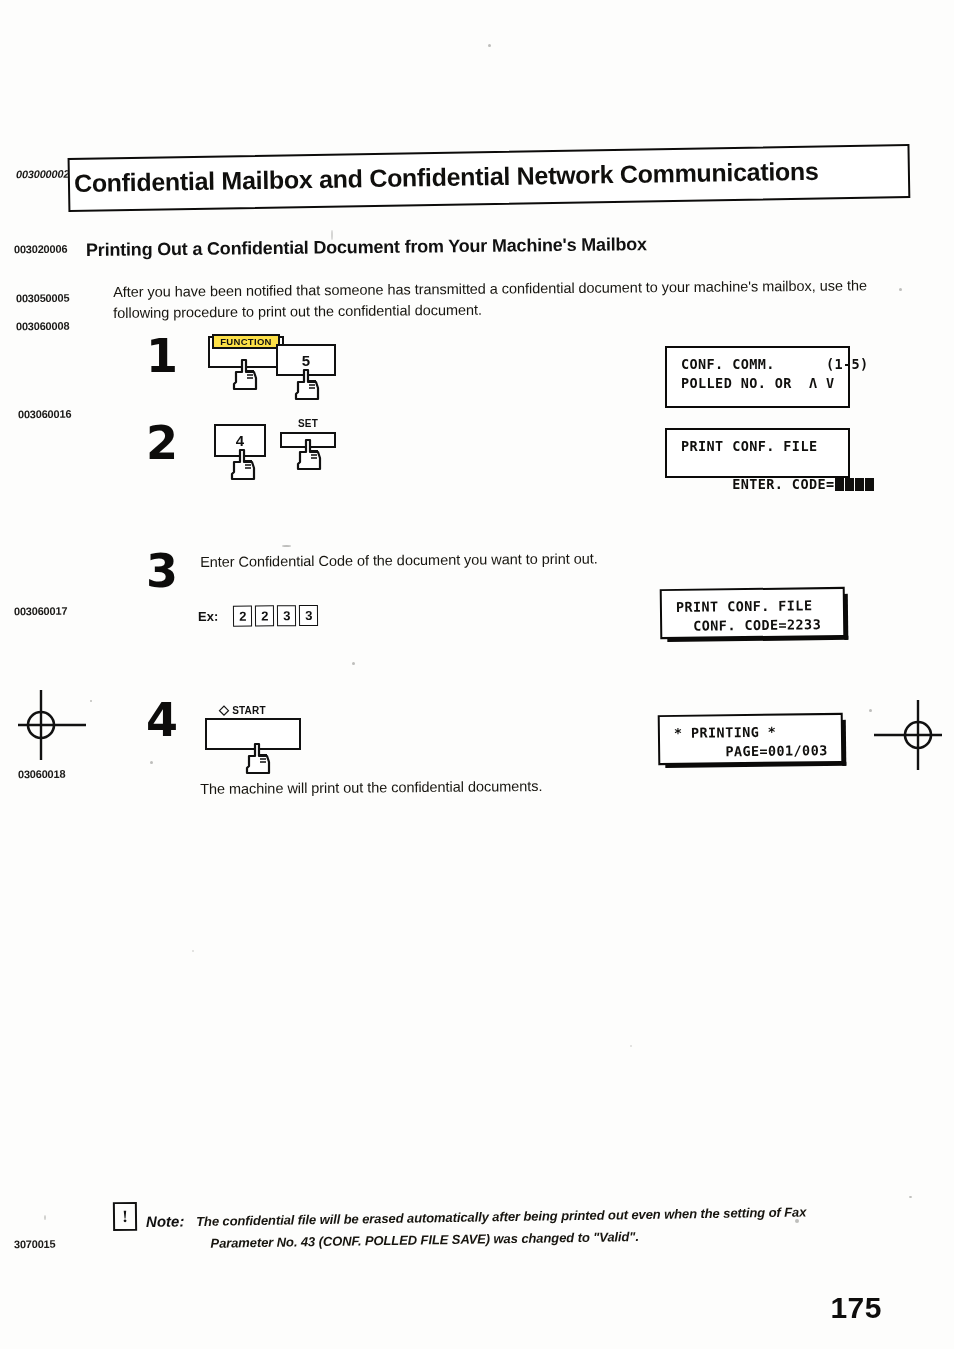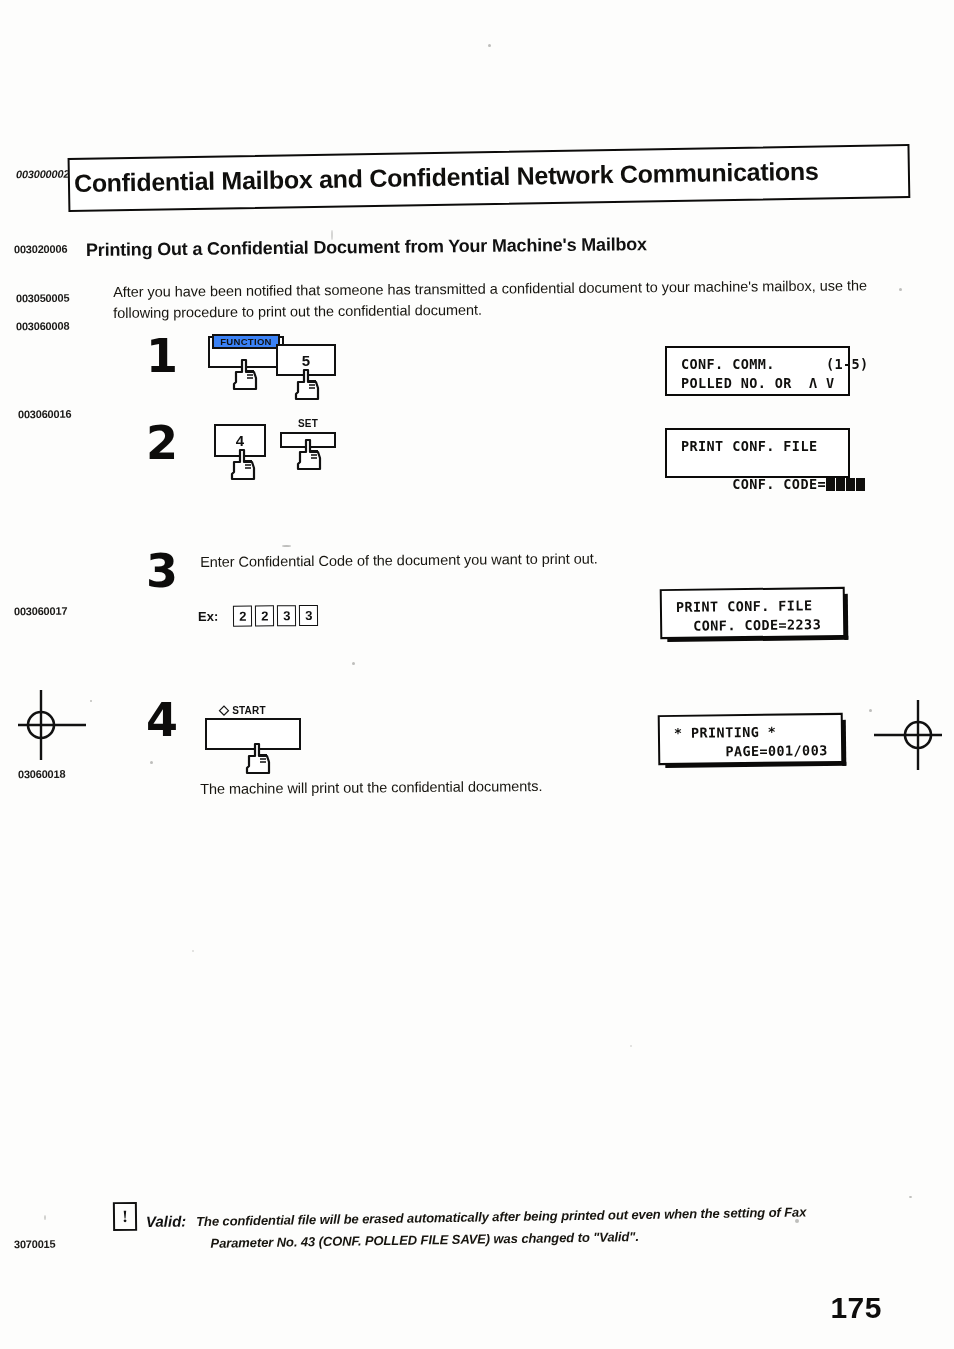--- a/index.html
+++ b/index.html
@@ -136,21 +136,21 @@
     font-weight: bold;
     letter-spacing: 0.2px;
     color: #111;
     white-space: nowrap;
     text-align: center;
   }
   
   .key-labelbar {
     position: absolute;
     border: 2.2px solid #111;
-    background: #3b82f6;
+    background: #fde047;
     box-sizing: border-box;
     font-size: 9.5px;
     font-weight: bold;
     letter-spacing: .3px;
     display: flex;
     align-items: center;
     justify-content: center;
     color: #111;
   }
 
@@ -352,21 +352,21 @@
     <div class="hand" style="left:16px;top:24px;">
       <svg width="34" height="34" viewBox="0 0 34 34">
         <path d="M12 2 L12 14 L6 14 L6 24 L4 26 L4 31 L26 31 L26 20 L24 14 L16 14 L16 2 Z" fill="#ffffff" stroke="#111111" stroke-width="2.2" stroke-linejoin="round"></path>
         <path d="M16 13 L24 13" stroke="#111111" stroke-width="2"></path>
         <path d="M17 17 L23 17 M17 20 L23 20" stroke="#111111" stroke-width="1.6"></path>
       </svg>
     </div>
   </div>
 </div>
 
-<div class="lcd" style="left:665px;top:346px;width:185px;height:50px;">
+<div class="lcd" style="left:665px;top:346px;width:185px;height:62px;">
   <div class="lcd-line">CONF. COMM.      (1-5)</div>
   <div class="lcd-line">POLLED NO. OR  Λ V</div>
 </div>
 
 <div class="step-num" style="left:146px;top:420px;">2</div>
 
 <div class="keygroup" style="left:214px;top:424px;">
 
   <div style="position:absolute;left:0;top:0;">
     <div class="key shadow" style="width:52px;height:33px;">4</div>
@@ -388,21 +388,21 @@
         <path d="M16 13 L24 13" stroke="#111111" stroke-width="2"></path>
         <path d="M17 17 L23 17 M17 20 L23 20" stroke="#111111" stroke-width="1.6"></path>
       </svg>
     </div>
   </div>
 </div>
 
 <div class="lcd" style="left:665px;top:428px;width:185px;height:50px;">
   <div class="lcd-line">PRINT CONF. FILE</div>
   <div class="lcd-line">
-    <span>  CONF. CODE=</span><span class="blk"></span><span class="blk"></span><span class="blk"></span><span class="blk"></span>
+    <span>  ENTER. CODE=</span><span class="blk"></span><span class="blk"></span><span class="blk"></span><span class="blk"></span>
   </div>
 </div>
 
 <div class="step-num" style="left:146px;top:548px;">3</div>
 
 <div class="step-text" style="left:200px;top:552px;width:400px;">Enter Confidential Code of the document you want to print out.</div>
 
 <div class="ex-row">
   <span class="ex-label">Ex:</span>
   <span class="ex-digit">2</span>
@@ -451,19 +451,19 @@
 </div>
 <div class="regmark" style="left:872px;top:698px;">
   <svg width="80" height="74" viewBox="0 0 80 74">
     <line x1="46" y1="2" x2="46" y2="72" stroke="#111" stroke-width="2.4"></line>
     <line x1="2" y1="37" x2="70" y2="37" stroke="#111" stroke-width="2.4"></line>
     <circle cx="46" cy="37" r="13" fill="none" stroke="#111" stroke-width="2.6"></circle>
   </svg>
 </div>
 
 <div class="note-icon">!</div>
-<div class="note-label">Valid:</div>
+<div class="note-label">Note:</div>
 <div class="note-body">
   <span>The confidential file will be erased automatically after being printed out even when the setting of Fax</span>
   <span class="l2">Parameter No. 43 (CONF. POLLED FILE SAVE) was changed to "Valid".</span>
 </div>
 
 <div class="page-number">175</div>
 
 </body></html>

